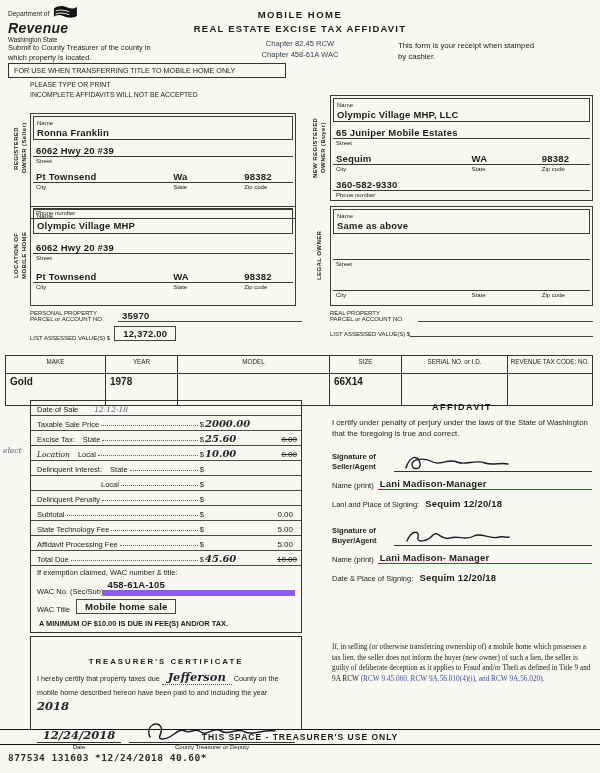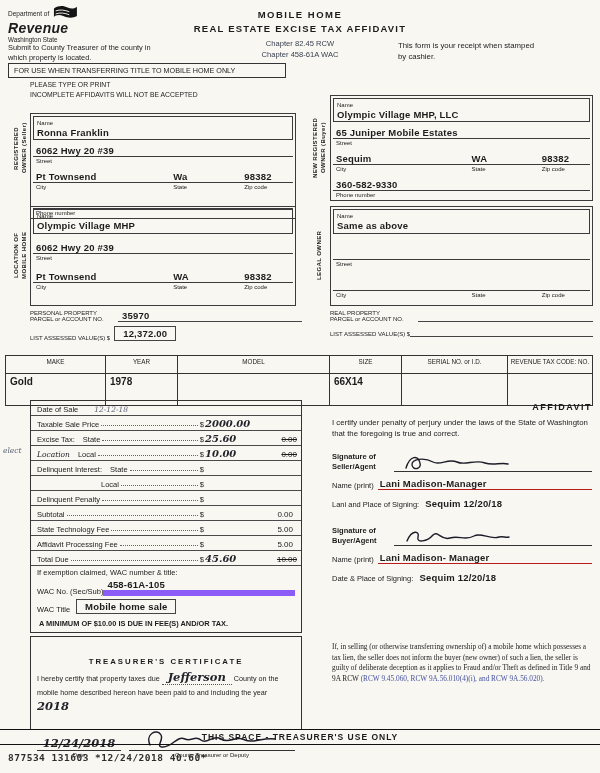--- a/index.html
+++ b/index.html
@@ -64,35 +64,35 @@
   .pv { font-size:8px; }
   .sv { text-decoration:line-through; font-size:8px; margin-left:4px; }
   .wacl { font-size:7.5px; padding:2px 6px 1px 6px; }
   .wacrow { display:flex; align-items:flex-end; font-size:7.5px; padding:1px 6px 2px 6px; }
   .wacfill { flex:1; border-bottom:6px solid #8b5cf6; padding:0 4px; }
   .wacbox { border:1px solid #444; padding:1px 8px; margin-left:6px; }
   .minnote { font-size:7.4px; font-weight:bold; padding:3px 4px 4px 8px; }
 
   
   .aff { position:absolute; left:332px; top:402px; width:260px; }
-  .aff-title { text-align:right; font-weight:bold; font-size:9px; letter-spacing:1.5px; margin-bottom:5px; }
+  .aff-title { text-align:center; font-weight:bold; font-size:9px; letter-spacing:1.5px; margin-bottom:5px; }
   .aff-text { font-size:7.8px; line-height:1.45; margin-bottom:10px; }
   .sigrow { display:flex; align-items:flex-end; margin-bottom:6px; }
   .sigrow .slbl { font-size:7.5px; font-weight:bold; line-height:1.3; flex:0 0 62px; }
   .sigrow .sline { flex:1; border-bottom:1px solid #333; position:relative; height:22px; }
   .sline svg { position:absolute; bottom:-3px; left:8px; }
   .nprow { display:flex; align-items:flex-end; font-size:7.5px; margin-bottom:8px; }
   .nprow .fill { flex:1; border-bottom:1px solid #b91c1c; margin-left:4px; padding:0 2px; }
   .dprow { font-size:7.5px; margin-bottom:15px; }
 
   
   .tc { position:absolute; left:30px; top:636px; width:272px; height:94px; border:1px solid #333; padding:20px 6px; }
   .tc-title { text-align:center; font-size:7.8px; font-weight:bold; letter-spacing:2px; margin-bottom:3px; }
   .tc-body { font-size:7.2px; line-height:1.55; }
-  .tc-sign { display:flex; gap:8px; margin-top:14px; align-items:flex-end; }
+  .tc-sign { display:flex; gap:8px; margin-top:6px; align-items:flex-end; }
   .sigcol .sigval { border-bottom:1px solid #333; height:21px; display:flex; align-items:flex-end; justify-content:center; }
   .sigcol .cap6 { text-align:center; padding-top:1px; }
 
   
   .lien { position:absolute; left:332px; top:642px; width:260px; font-size:7.3px; line-height:1.45;
           font-family:"Liberation Serif",serif; }
   .cite { color:#4553a0; }
 
   
   .tbar { position:absolute; left:0; top:729px; width:600px; border-top:1.5px solid #111; border-bottom:1.5px solid #111;

